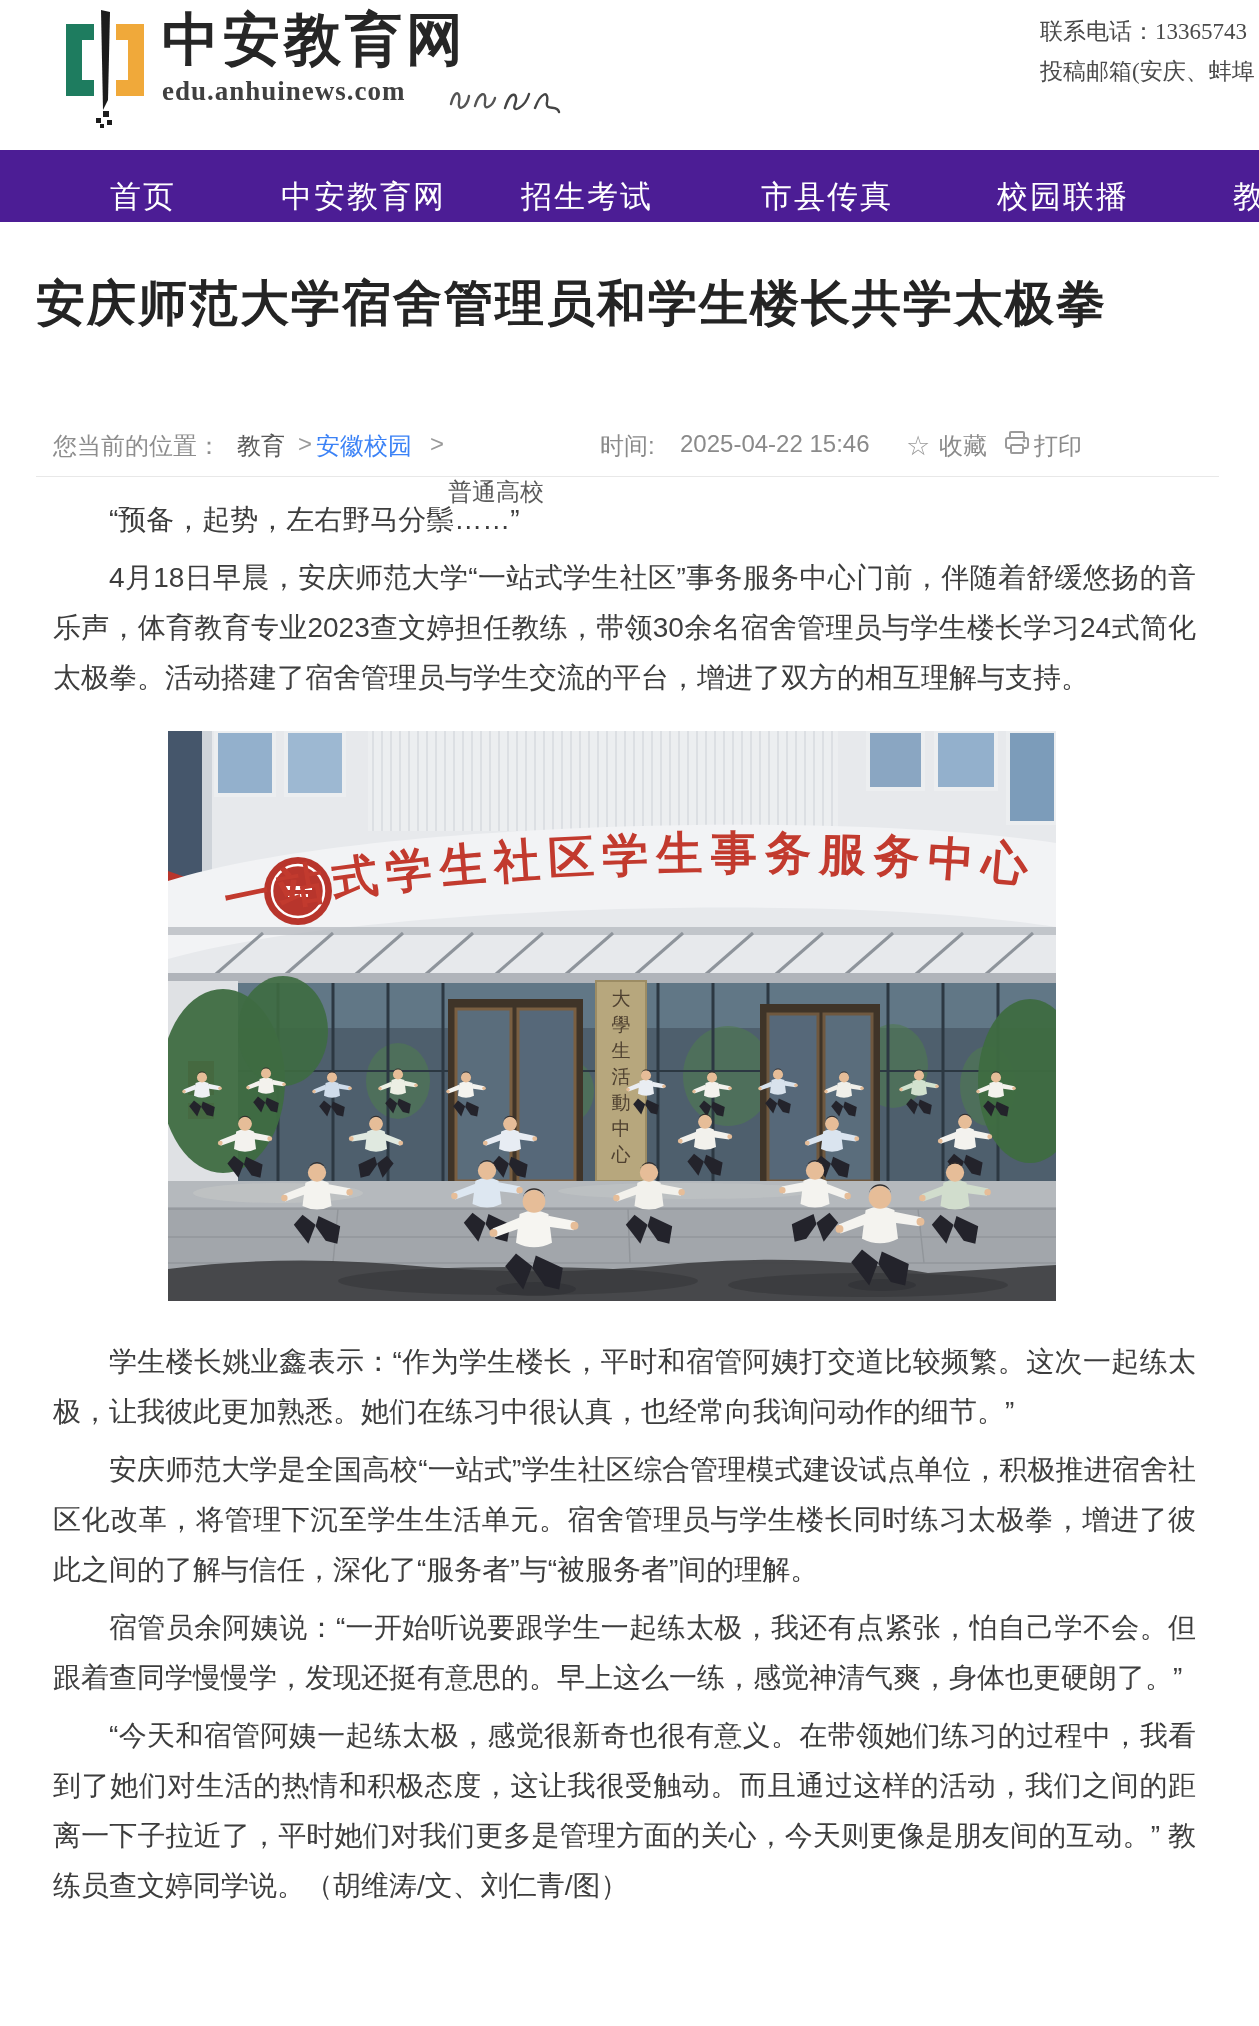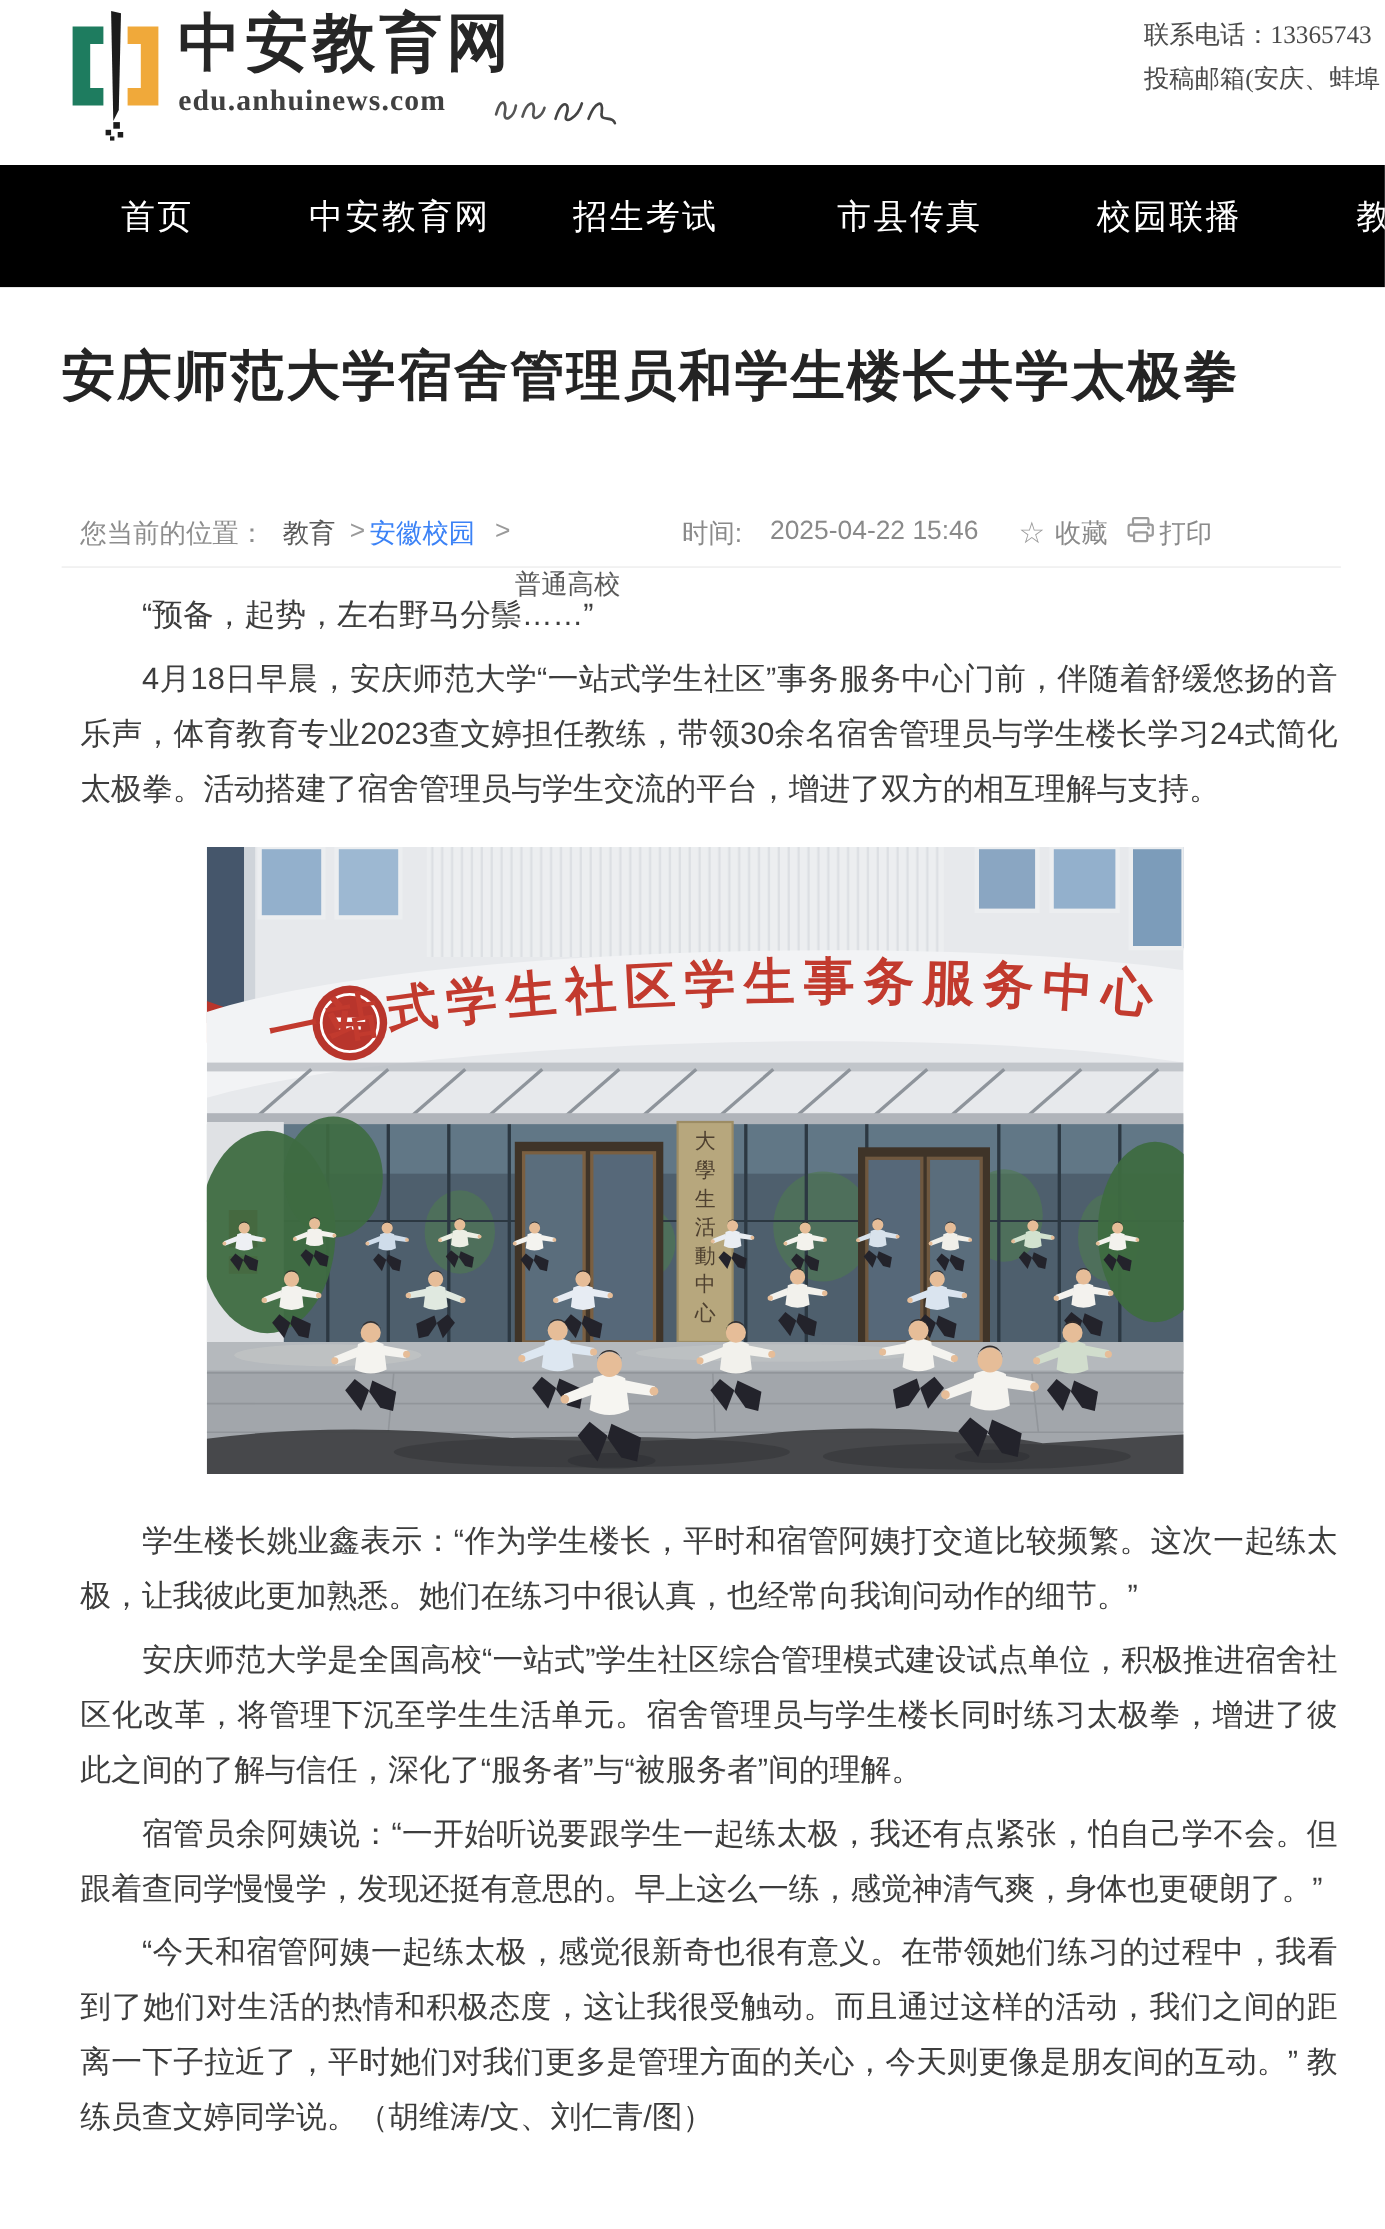--- a/index.html
+++ b/index.html
@@ -17,26 +17,26 @@
                margin-top:6px;letter-spacing:1px;}
   .signature{position:absolute;left:445px;top:78px;}
   .contact{position:absolute;top:0;font-size:23px;color:#4a4a4a;font-family:"Liberation Serif",serif;}
   .contact .line{position:absolute;white-space:nowrap;left:0;}
   .contact .l1{top:16px;}
   .contact .l2{top:56px;}
   .contact-left{left:432px;width:560px;height:100px;}
   .contact-right{left:1040px;width:400px;height:100px;}
 
   
-  .main-nav{position:relative;height:111px;background:#000000;overflow:hidden;}
+  .main-nav{position:relative;height:72px;background:#4c1d95;overflow:hidden;}
   .nav-item{position:absolute;top:0;height:93px;line-height:93px;color:#ffffff;font-size:31px;
             letter-spacing:2px;white-space:nowrap;cursor:pointer;}
 
   
-  main{padding:0 40px 46px 56px;position:relative;}
+  main{padding:0 40px 46px 36px;position:relative;}
   h1.article-title{margin:52px 0 0 0;font-size:49px;font-weight:bold;color:#242424;
                    letter-spacing:2px;line-height:1.2;white-space:nowrap;}
 
   .meta-row{position:relative;margin-top:97px;height:46px;border-bottom:1px solid #e8e8e8;
             font-size:24px;color:#8a8a8a;}
   .meta-row span{position:absolute;top:0;white-space:nowrap;}
   .m-loc{left:17px;color:#8d8d8d;}
   .m-c1{left:201px;color:#5a5a5a;}
   .m-s1{left:262px;color:#9a9a9a;}
   .m-c2{left:280px;color:#3b82f6;}

